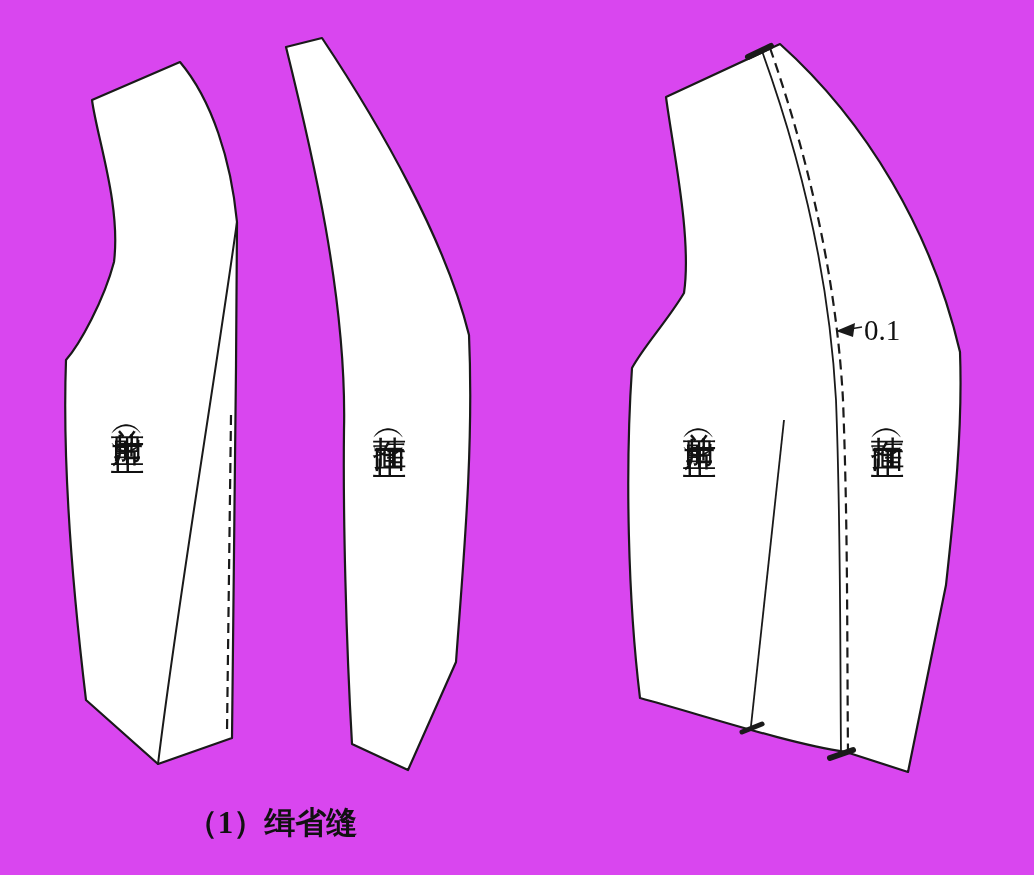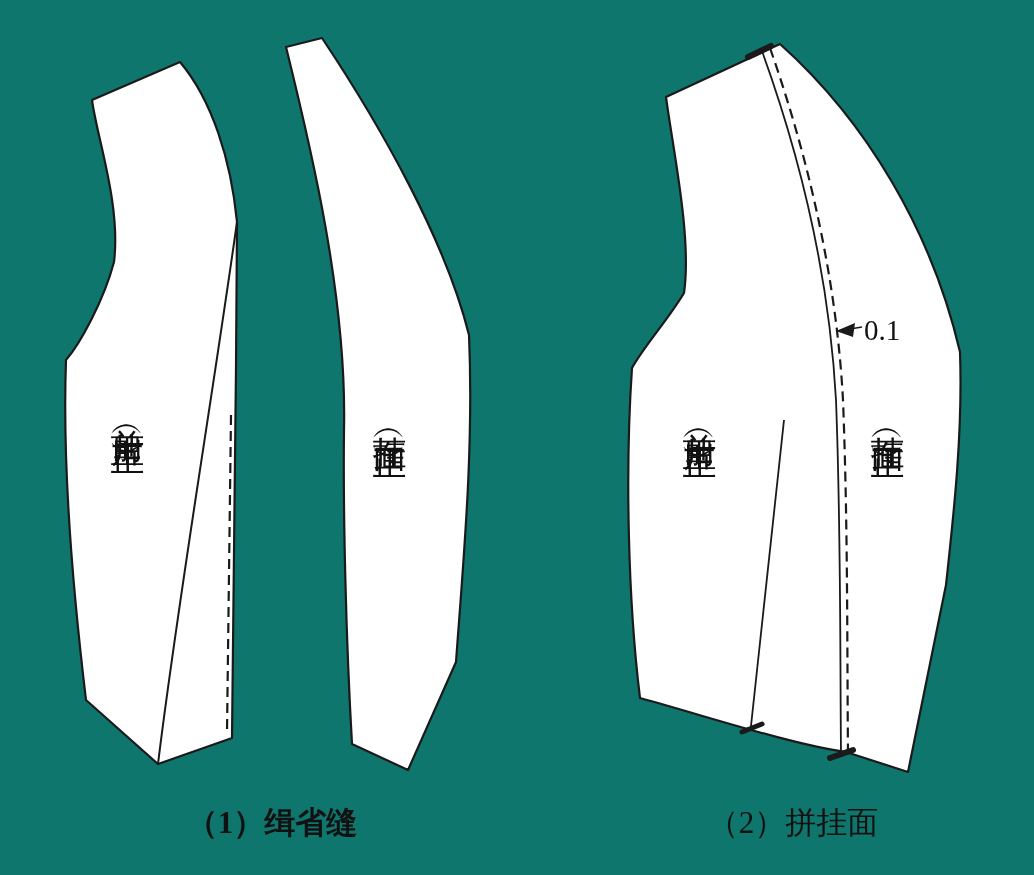--- a/index.html
+++ b/index.html
@@ -4,21 +4,21 @@
 <style>
   html, body {
     margin: 0;
     padding: 0;
     background: #ffffff;
   }
   .canvas {
     position: relative;
     width: 1034px;
     height: 875px;
-    background: #0f766e;
+    background: #d946ef;
     overflow: hidden;
     font-family: "Liberation Serif", "DejaVu Serif", serif;
   }
   svg.diagram {
     position: absolute;
     left: 0;
     top: 0;
   }
   .vlabel {
     position: absolute;
@@ -103,15 +103,14 @@
   <div class="vlabel" style="left:110px; top:402px;">前片里（正）</div>
 
   <div class="vlabel" style="left:372px; top:410px;">挂面（正）</div>
 
   <div class="vlabel" style="left:682px; top:406px;">前片里（正）</div>
 
   <div class="vlabel" style="left:870px; top:410px;">挂面（正）</div>
 
   <div class="caption" style="left:132px; top:802px;font-weight:bold;">（1）缉省缝</div>
 
-  <div class="caption" style="left:653px; top:802px;">（2）拼挂面</div>
 
 </div>
 
 </body></html>

